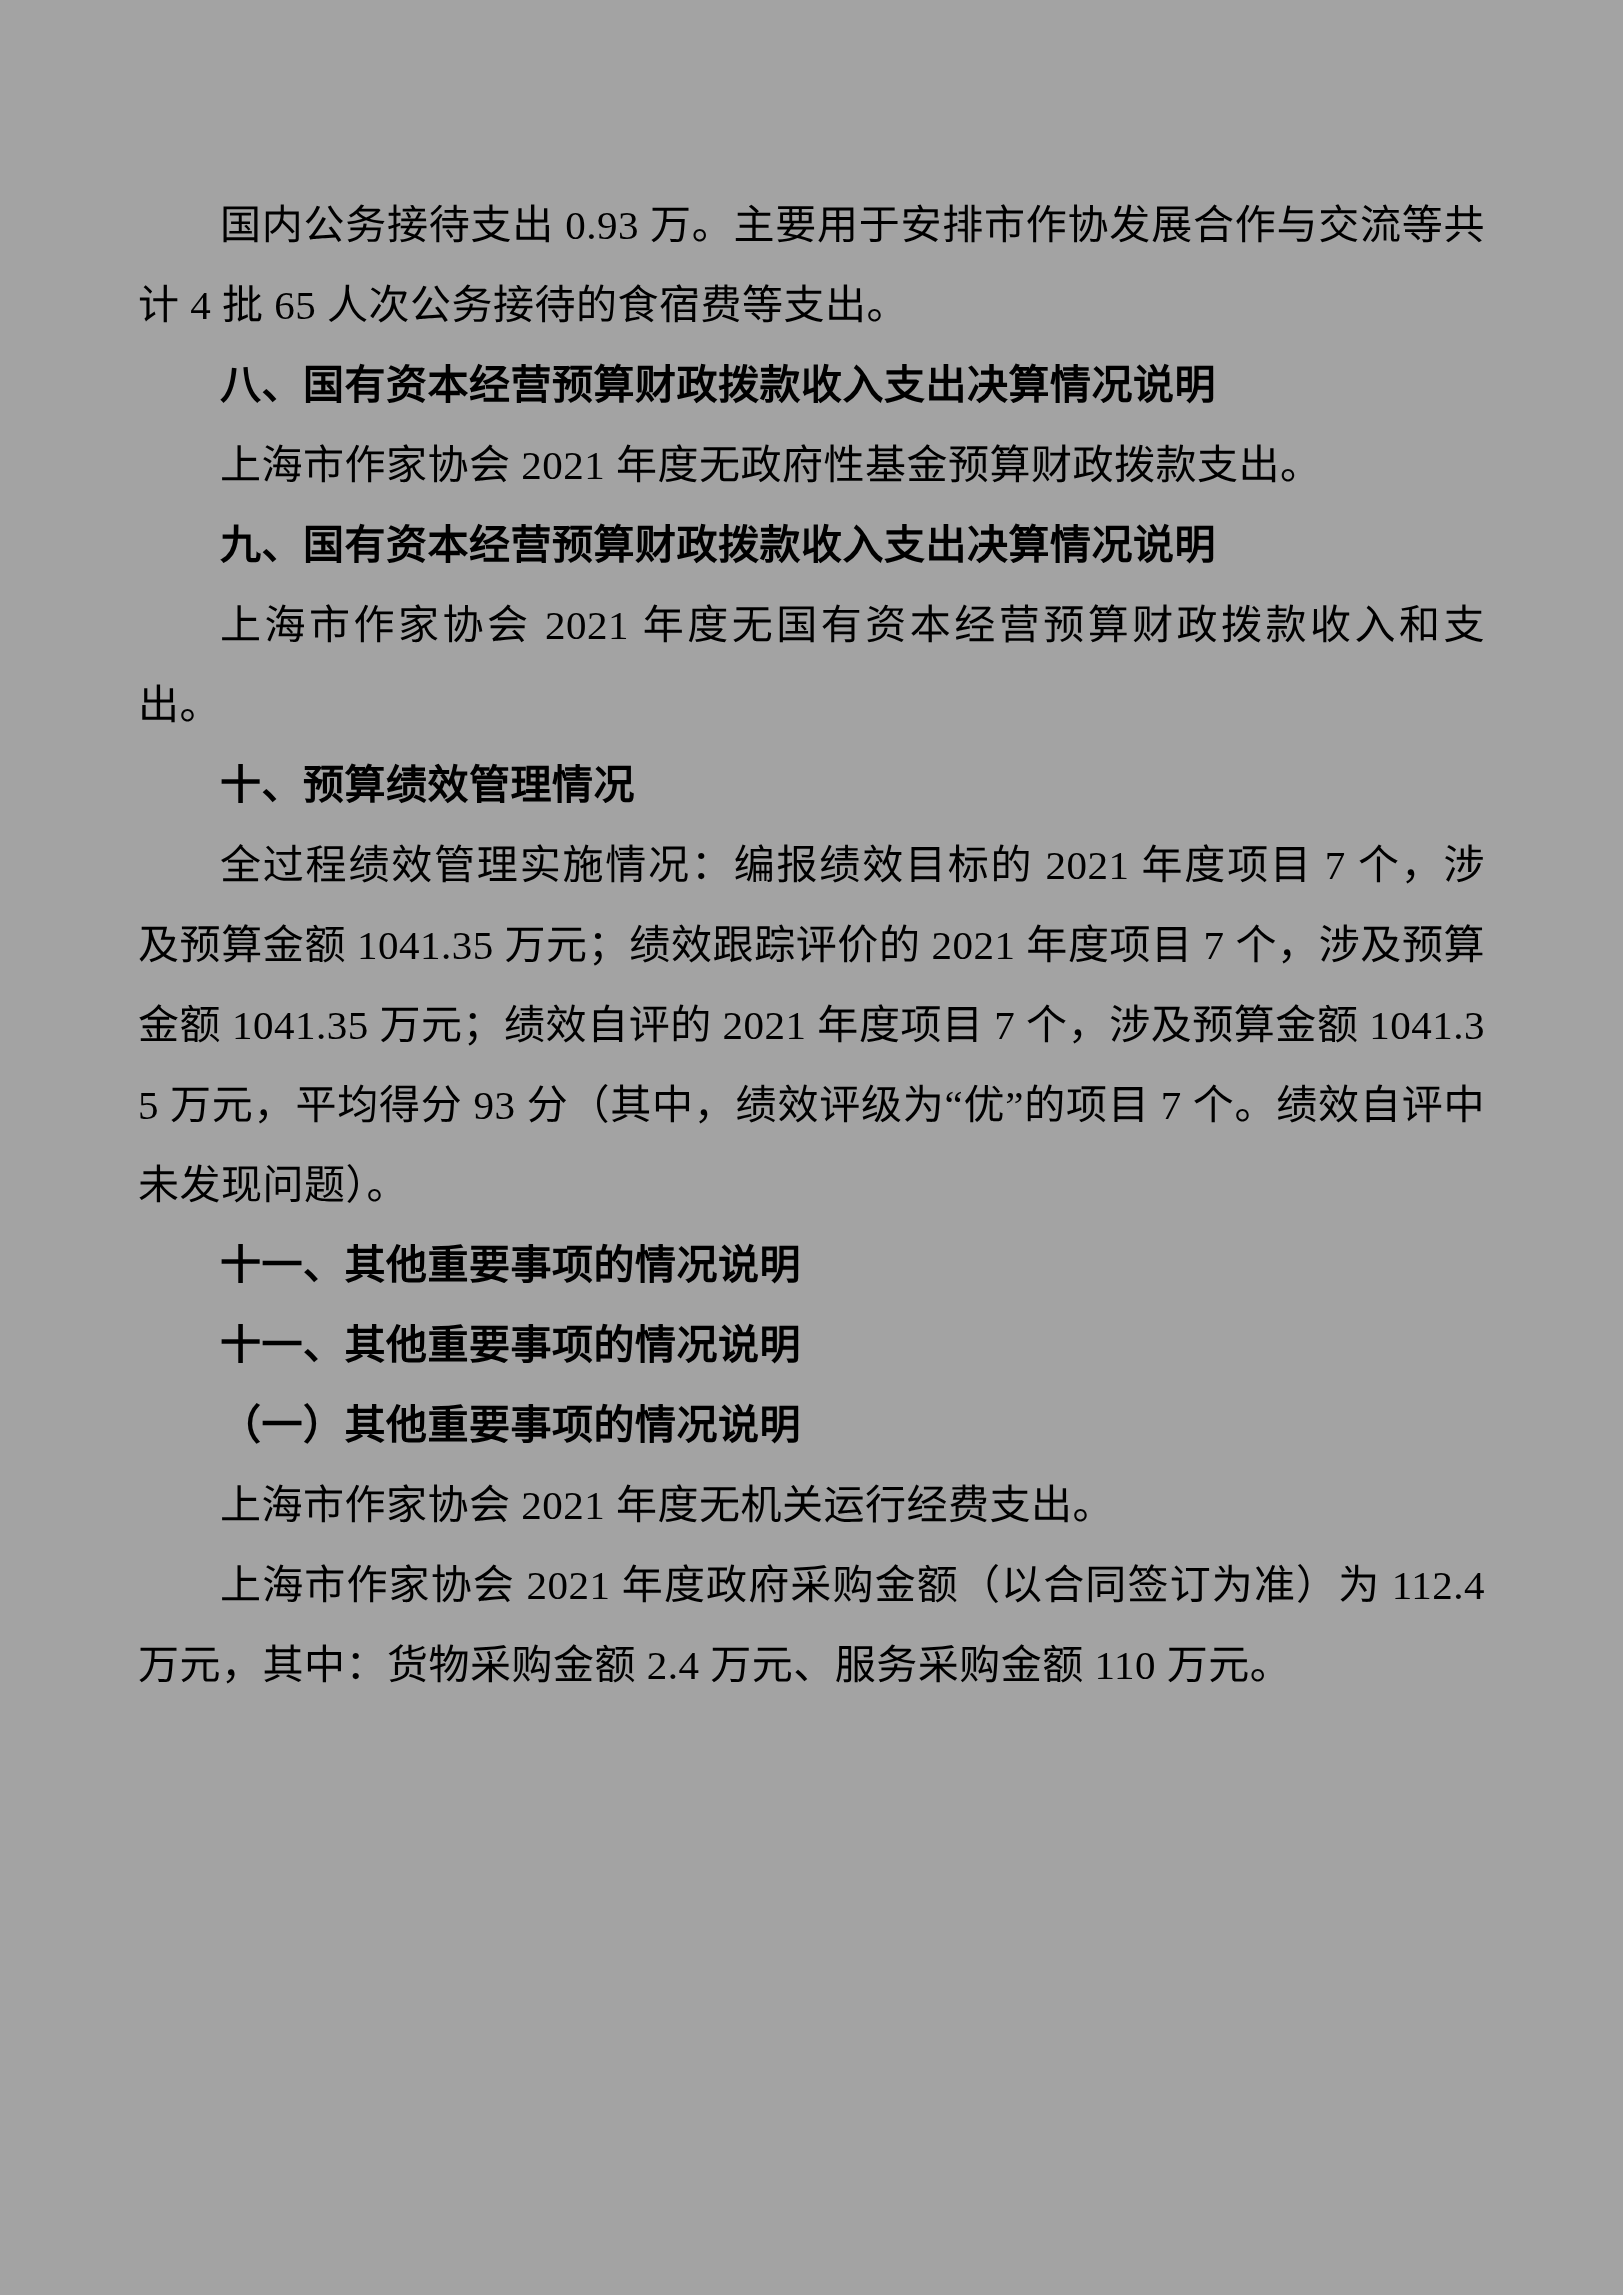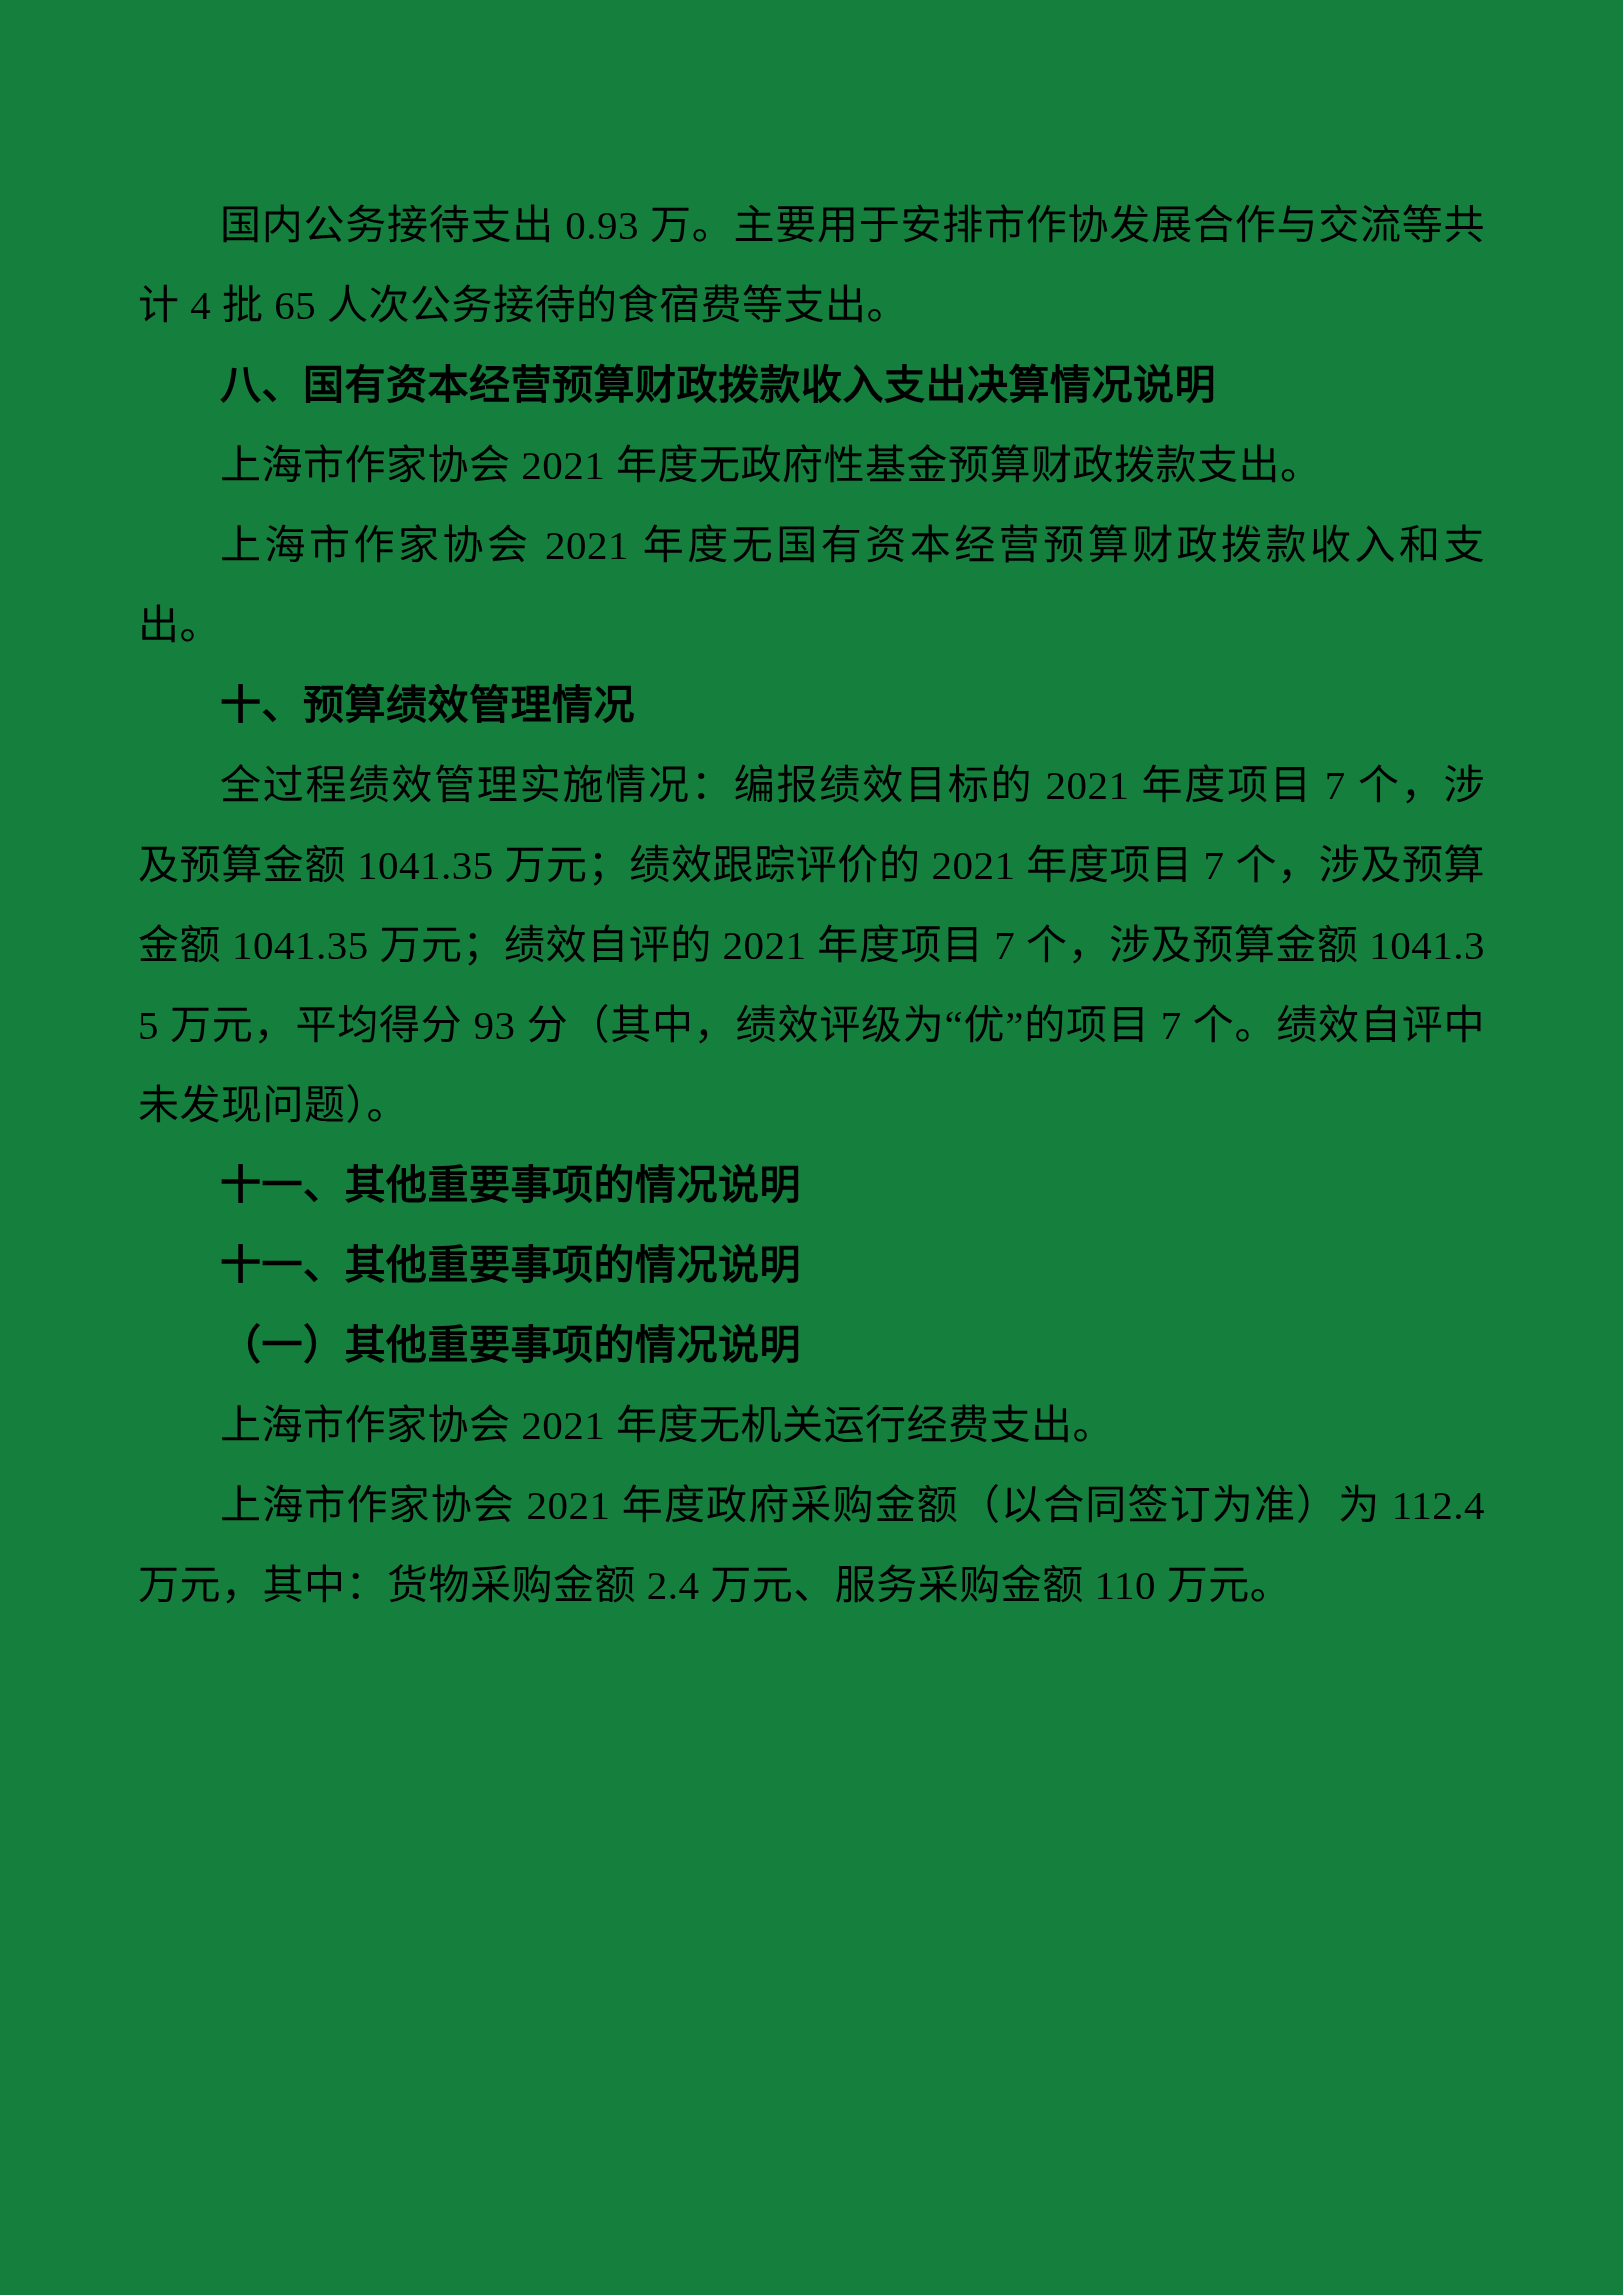--- a/index.html
+++ b/index.html
@@ -5,21 +5,21 @@
   html, body {
     margin: 0;
     padding: 0;
     background: #ffffff;
   }
   .page {
     position: relative;
     width: 1623px;
     height: 2295px;
     margin: 0 auto;
-    background: #15803d;
+    background: #a3a3a3;
     box-sizing: border-box;
     padding: 185px 138px 0 138px;
     overflow: hidden;
     font-family: "Liberation Serif", "DejaVu Serif", serif;
     color: #000000;
   }
   .doc-body p {
     margin: 0;
     padding: 0;
     font-size: 41px;
@@ -35,20 +35,21 @@
 </style>
 </head>
 <body>
 
 <div class="page">
   <div class="doc-body">
 
   <p class="normal">国内公务接待支出 0.93 万。主要用于安排市作协发展合作与交流等共计 4 批 65 人次公务接待的食宿费等支出。</p>
       <p class="bold">八、国有资本经营预算财政拨款收入支出决算情况说明</p>
       <p class="normal">上海市作家协会 2021 年度无政府性基金预算财政拨款支出。</p>
+      <p class="bold">九、国有资本经营预算财政拨款收入支出决算情况说明</p>
       <p class="normal">上海市作家协会 2021 年度无国有资本经营预算财政拨款收入和支出。</p>
       <p class="bold">十、预算绩效管理情况</p>
       <p class="normal">全过程绩效管理实施情况：编报绩效目标的 2021 年度项目 7 个，涉及预算金额 1041.35 万元；绩效跟踪评价的 2021 年度项目 7 个，涉及预算金额 1041.35 万元；绩效自评的 2021 年度项目 7 个，涉及预算金额 1041.35 万元，平均得分 93 分（其中，绩效评级为“优”的项目 7 个。绩效自评中未发现问题）。</p>
       <p class="bold">十一、其他重要事项的情况说明</p>
       <p class="bold">十一、其他重要事项的情况说明</p>
       <p class="bold">（一）其他重要事项的情况说明</p>
       <p class="normal">上海市作家协会 2021 年度无机关运行经费支出。</p>
       <p class="normal">上海市作家协会 2021 年度政府采购金额（以合同签订为准）为 112.4 万元，其中：货物采购金额 2.4 万元、服务采购金额 110 万元。</p>
     </div>
 </div>

